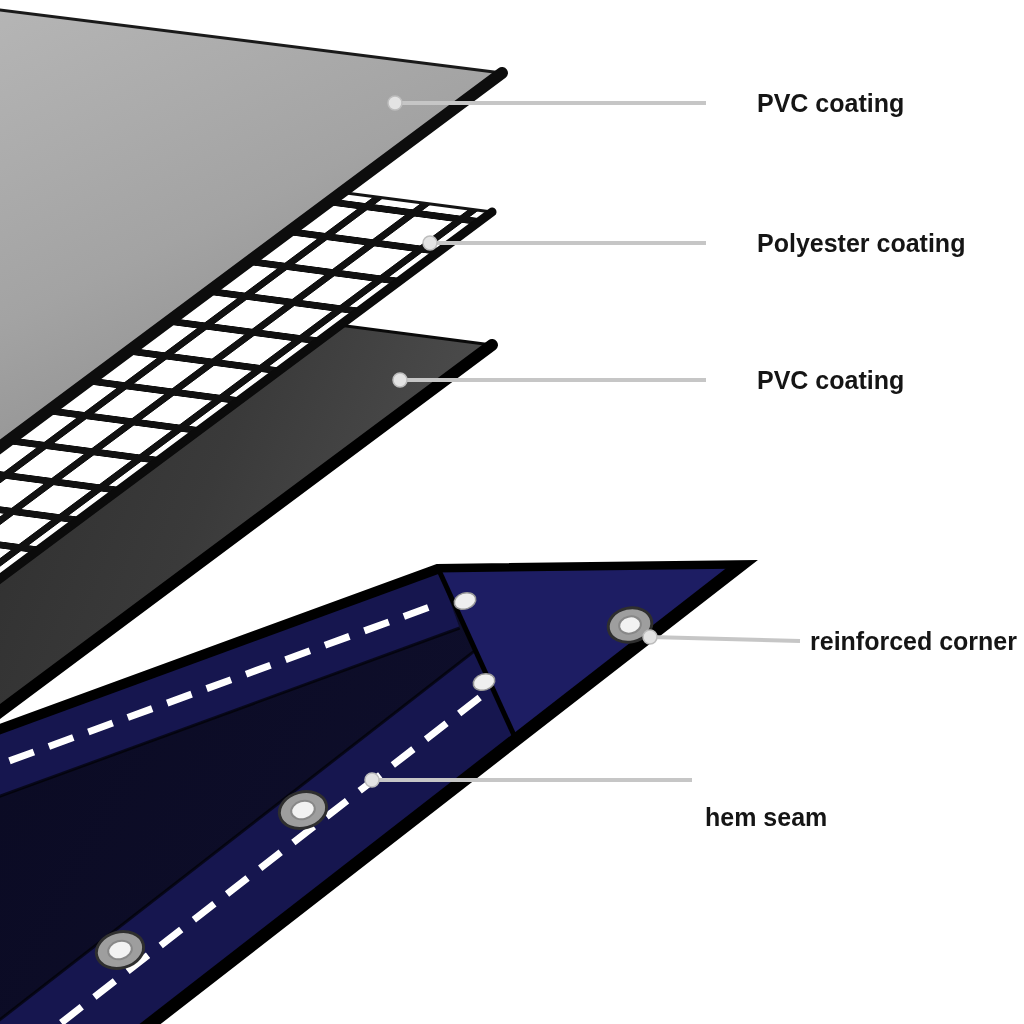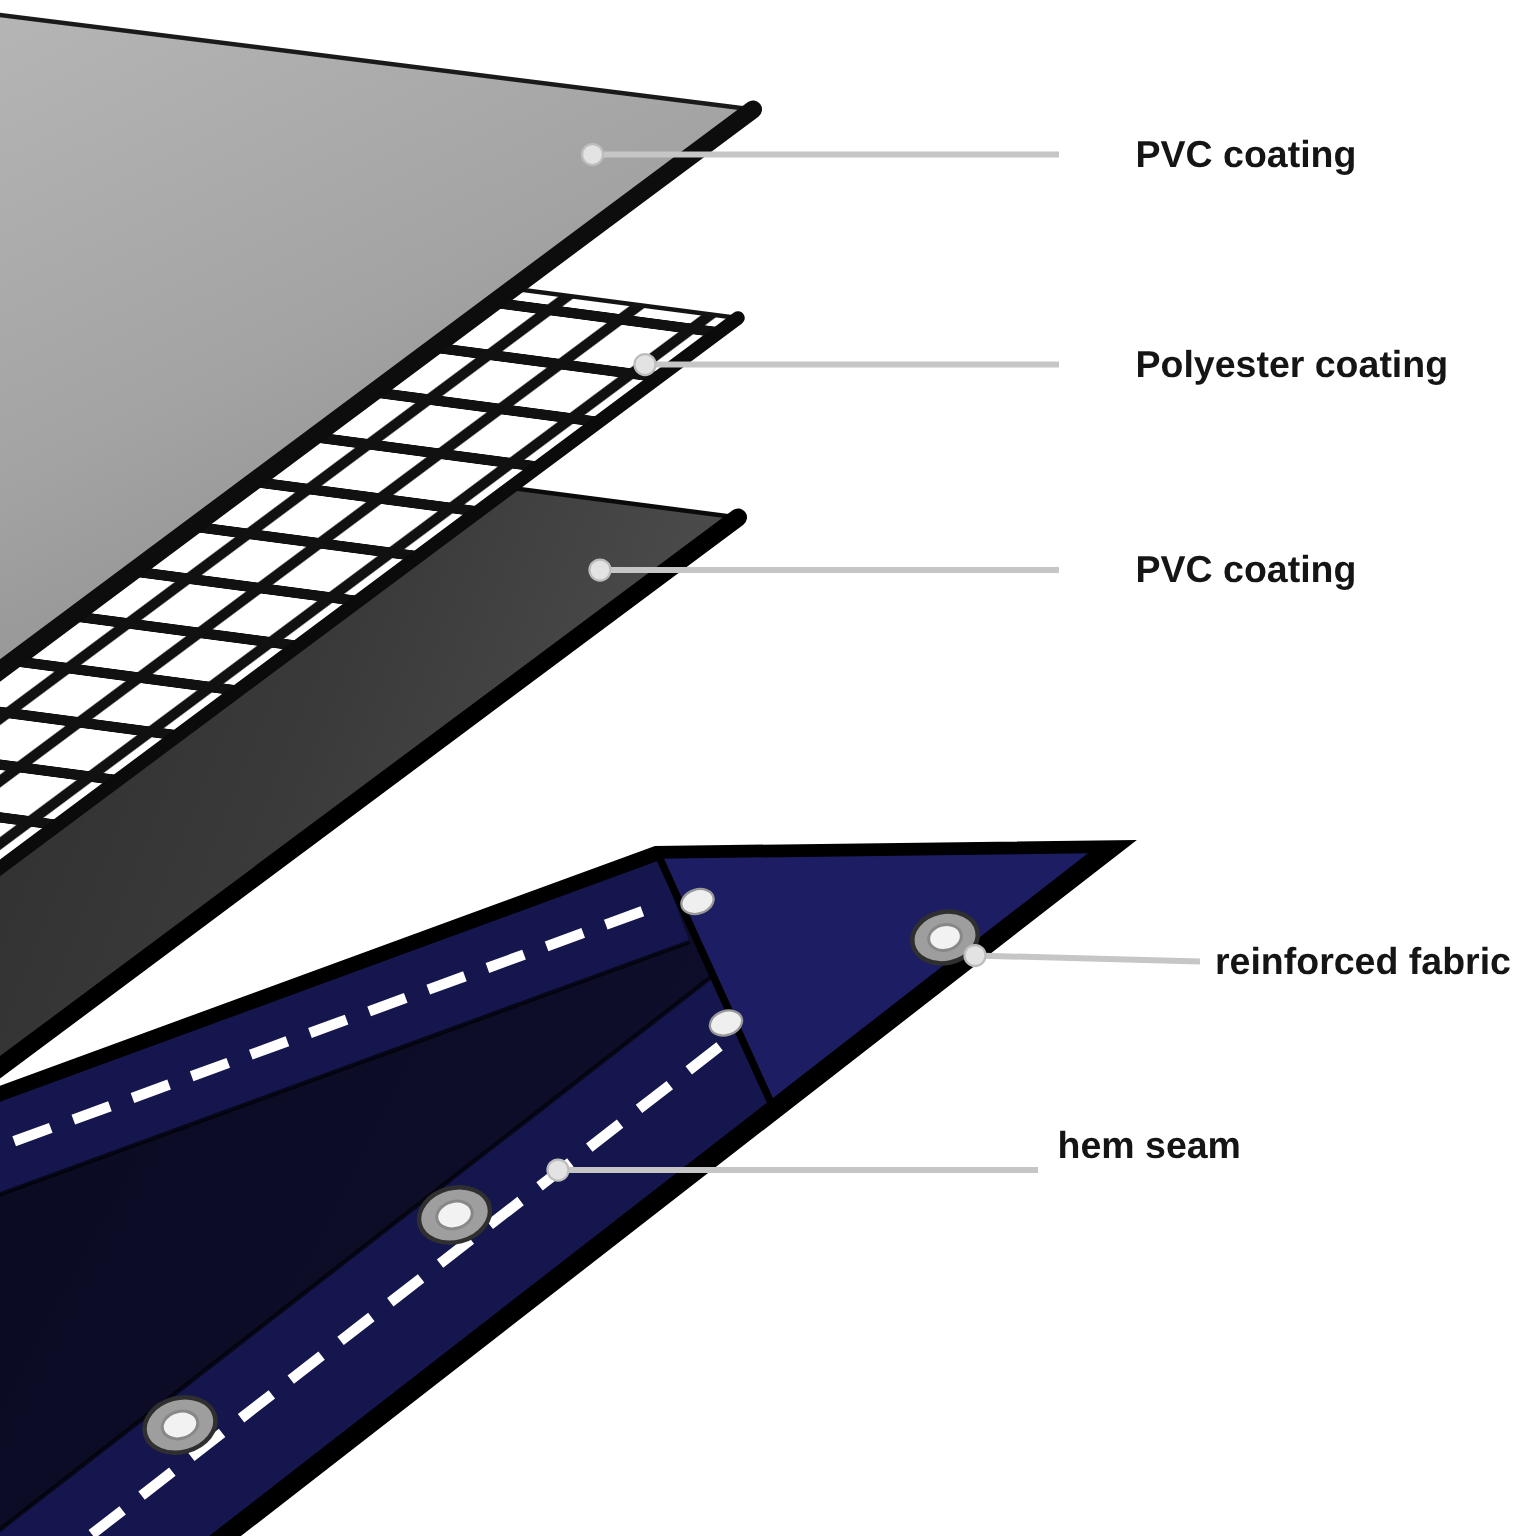--- a/index.html
+++ b/index.html
@@ -5,21 +5,21 @@
   html,body{margin:0;padding:0;background:#ffffff}
   .stage{position:relative;width:1024px;height:1024px;background:#ffffff;overflow:hidden;
          font-family:"Liberation Sans",sans-serif}
   .stage svg{position:absolute;left:0;top:0}
   .callout-label{position:absolute;font-weight:700;font-size:25px;line-height:28px;
                  color:#151515;white-space:nowrap}
   #lbl-0{left:757px;top:89px}
   #lbl-1{left:757px;top:229px}
   #lbl-2{left:757px;top:366px}
   #lbl-3{left:810px;top:627px}
-  #lbl-4{left:705px;top:750px}
+  #lbl-4{left:705px;top:803px}
 </style>
 </head>
 <body>
 
 <div class="stage">
 
   <svg width="1024" height="1024" viewBox="0 0 1024 1024">
     <defs>
       <linearGradient id="gGray" x1="0" y1="0" x2="0.55" y2="1">
         <stop offset="0" stop-color="#b6b6b6"></stop>
@@ -125,15 +125,15 @@
       <g>
         <line x1="372" y1="780" x2="692" y2="780"></line>
         <circle cx="372" cy="780" r="7" fill="#e3e3e3" stroke="#bdbdbd" stroke-width="1.5"></circle>
       </g>
     </g>
   </svg>
 
   <div class="callout-label" id="lbl-0">PVC coating</div>
   <div class="callout-label" id="lbl-1">Polyester coating</div>
   <div class="callout-label" id="lbl-2">PVC coating</div>
-  <div class="callout-label" id="lbl-3">reinforced fabric</div>
+  <div class="callout-label" id="lbl-3">reinforced corner</div>
   <div class="callout-label" id="lbl-4">hem seam</div>
 </div>
 
 </body></html>

